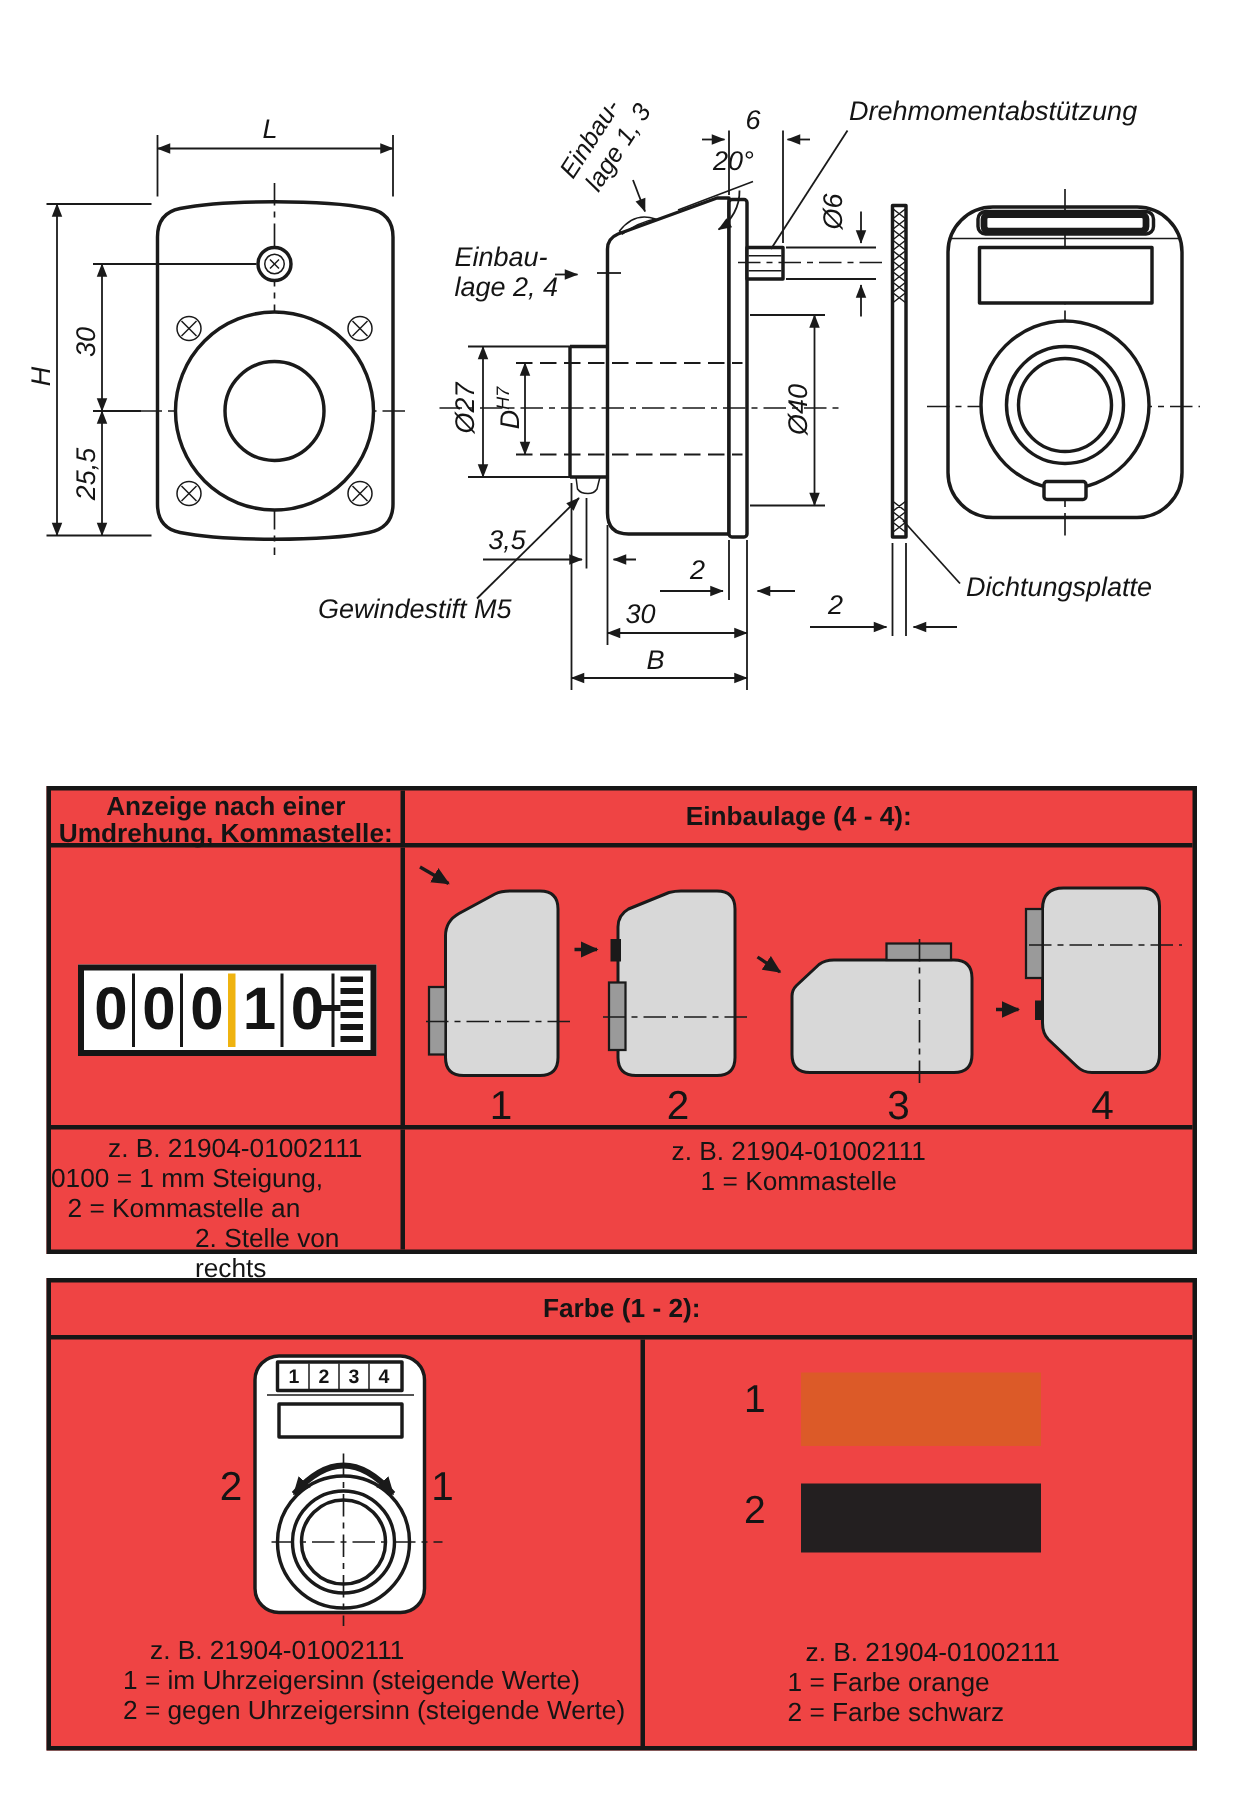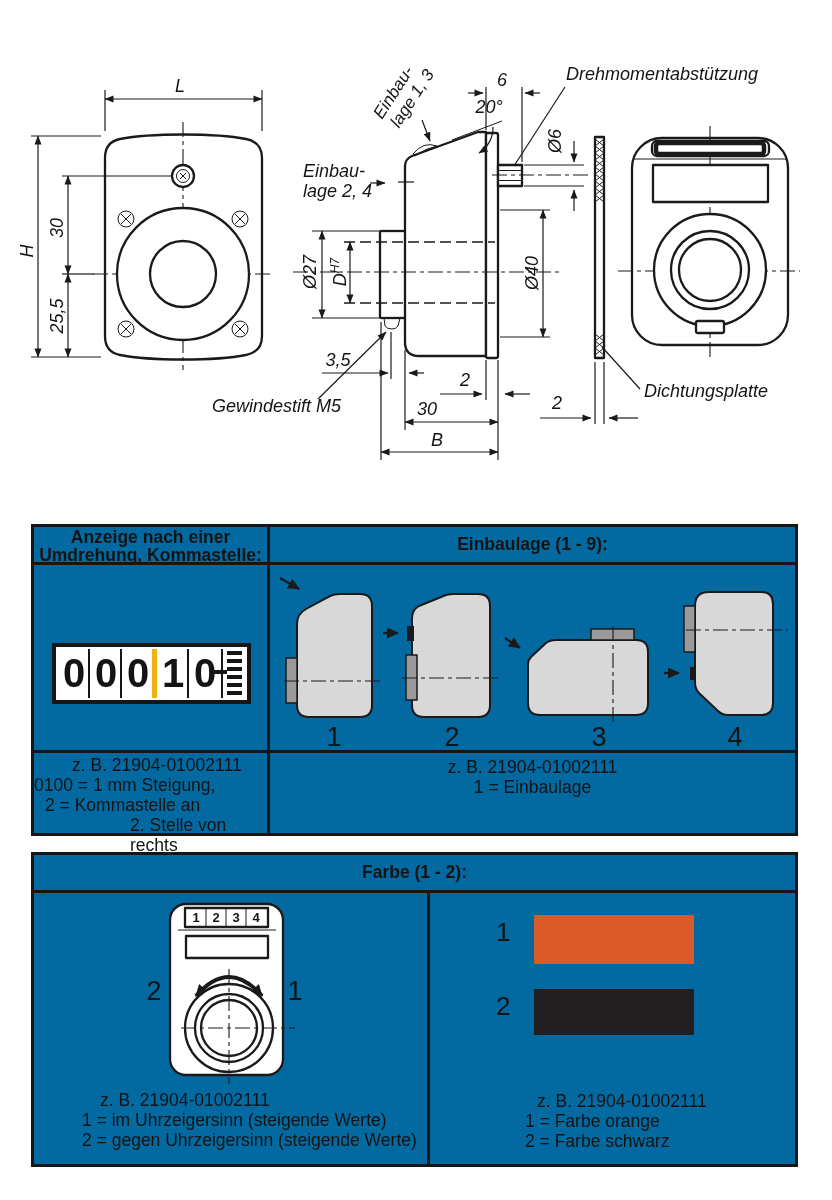--- a/index.html
+++ b/index.html
@@ -9,21 +9,21 @@
   svg .ln{stroke:#1a1a1a;stroke-width:2.3;fill:none;stroke-linejoin:round}
   svg .fw{fill:#fff}
   svg .dl{stroke:#1a1a1a;stroke-width:1.2;fill:none}
   svg .th{stroke:#1a1a1a;stroke-width:1;fill:none}
   svg .cl{stroke:#1a1a1a;stroke-width:1.1;fill:none;stroke-dasharray:15 4 4 4}
   svg .hd{stroke:#1a1a1a;stroke-width:1.3;fill:none;stroke-dasharray:11 5}
   svg text{font-family:"Liberation Sans",sans-serif;fill:#141414}
   svg .dim{font-style:italic;font-size:18px}
   svg .num{font-size:27px}
   svg .mini{font-size:13px;font-weight:bold}
-  .tbl{position:absolute;border:3px solid #161616;background:#0369a1;box-sizing:border-box}
+  .tbl{position:absolute;border:3px solid #161616;background:#ef4444;box-sizing:border-box}
   .trow{display:flex;box-sizing:border-box}
   .hdr{font-weight:bold;font-size:17.5px;text-align:center;line-height:18px}
   .cell{box-sizing:border-box;position:relative}
   .vdiv{border-right:3px solid #161616}
   .hsep{border-top:3px solid #161616}
   .ft{font-size:17.5px;line-height:20px}
   .ft b{font-weight:normal}
   
   .counter{position:absolute;display:flex;align-items:stretch;border:4px solid #161616;
            background:#fff;height:49px;padding:2px}
@@ -216,21 +216,21 @@
     <rect class="ln fw" stroke-width="2" x="696" y="321" width="28" height="12" rx="2"></rect>
   </g>
 </svg>
 
 <div class="tbl" style="left:31px;top:524px;width:767px;height:312px">
   <div class="trow" style="height:38px;border-bottom:3px solid #161616">
     <div class="cell vdiv hdr" style="width:236px;padding-top:1px">
       <div>Anzeige nach einer</div>
       <div>Umdrehung, Kommastelle:</div>
     </div>
-    <div class="cell hdr" style="flex:1;line-height:34px">Einbaulage (1 - 9):</div>
+    <div class="cell hdr" style="flex:1;line-height:34px">Einbaulage (4 - 4):</div>
   </div>
   <div class="trow" style="height:185px">
     <div class="cell vdiv" style="width:236px">
       <div class="counter" style="left:18px;top:78px">
         <div class="ccell">0</div>
         <div class="csep"></div>
         <div class="ccell">0</div>
         <div class="csep"></div>
         <div class="ccell">0</div>
         <div class="csep comma" style="background: rgb(239, 179, 16);"></div>
@@ -276,21 +276,21 @@
   </div>
   <div class="trow hsep" style="flex:1;height:83px">
     <div class="cell vdiv ft" style="width:236px;padding-top:2px">
       <div style="padding-left:38px"><span>z. B. 21904-</span><b>01002</b><span>111</span></div>
       <div style="padding-left:0"><b>0100</b><span> = 1 mm Steigung,</span></div>
       <div style="padding-left:11px"><b>2</b><span> = Kommastelle an</span></div>
       <div style="padding-left:96px">2. Stelle von rechts</div>
     </div>
     <div class="cell ft" style="flex:1;text-align:center;padding-top:4px">
       <div><span>z. B. 21904-01002</span><b>1</b><span>11</span></div>
-      <div><b>1</b><span> = Einbaulage</span></div>
+      <div><b>1</b><span> = Kommastelle</span></div>
     </div>
   </div>
 </div>
 
 <div class="tbl" style="left:31px;top:852px;width:767px;height:315px">
   <div class="trow" style="height:38px;border-bottom:3px solid #161616">
     <div class="cell hdr" style="flex:1;line-height:34px">Farbe (1 - 2):</div>
   </div>
   <div class="trow" style="flex:1;height:271px">
     <div class="cell vdiv" style="width:396px">

